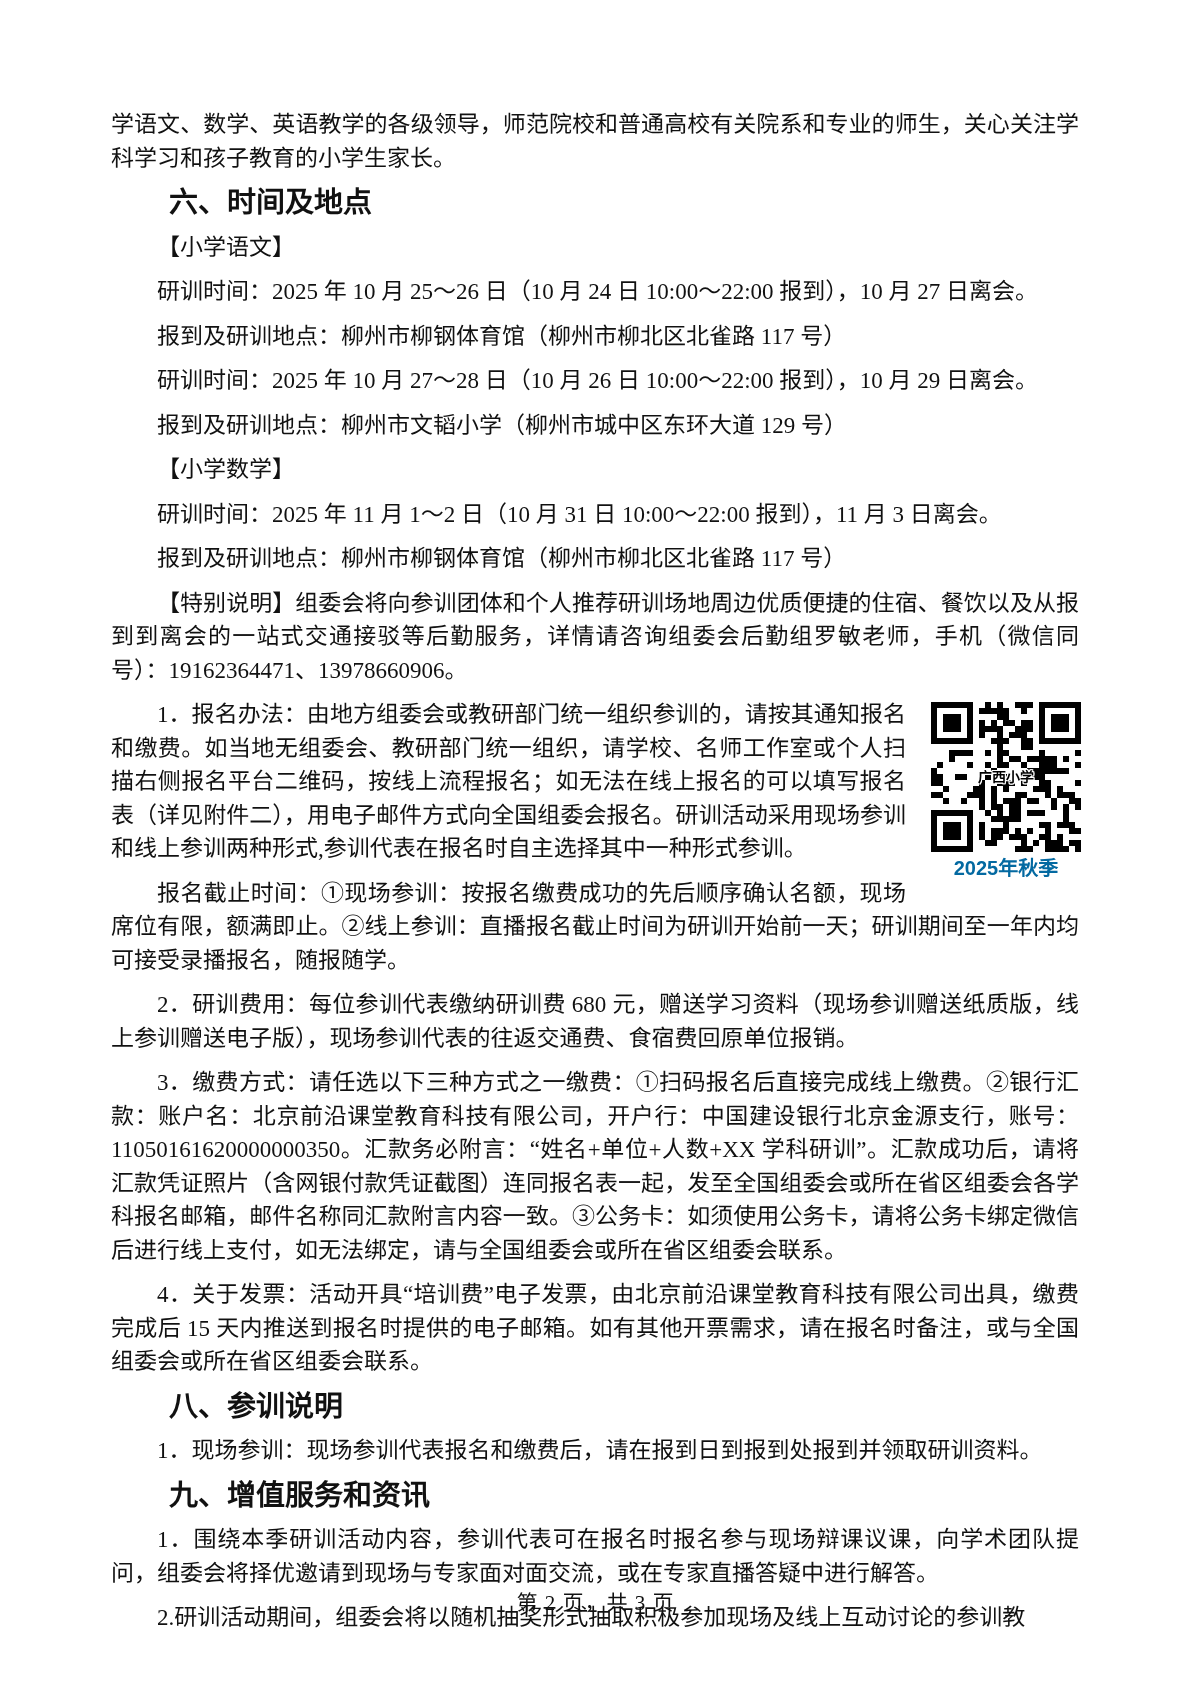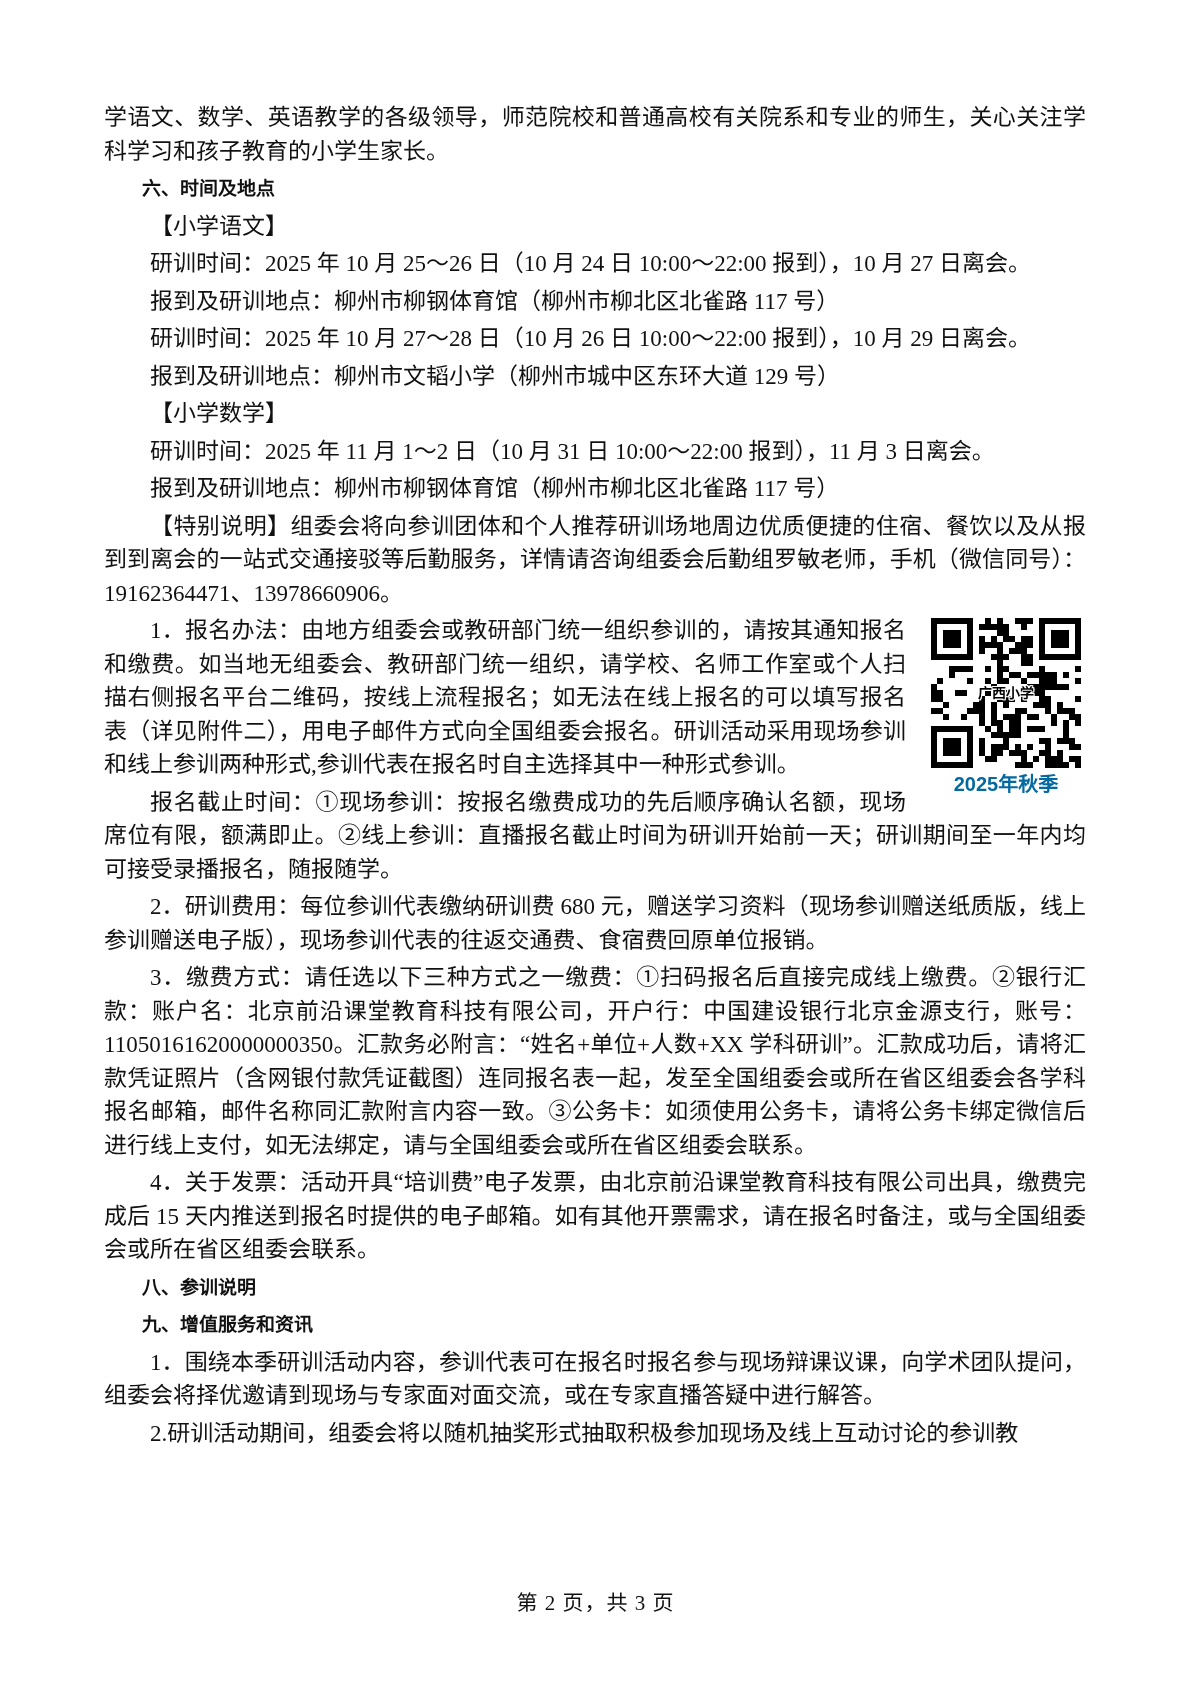--- a/index.html
+++ b/index.html
@@ -10,29 +10,29 @@
     margin: 0 auto;
     background: #ffffff;
     color: #111;
     font-family: "Liberation Serif", "DejaVu Serif", serif;
     font-size: 23px;
     line-height: 33.5px;
     box-sizing: border-box;
     padding: 97px 101px 0 100px;
     overflow: hidden;
   }
-  .body-text p { margin: 4px; text-align: justify; }
+  .body-text p { margin: 11px; text-align: justify; }
   p.indent { text-indent: 2em; }
   p.line { text-indent: 2em; text-align: left; }
   .sec-heading {
     margin: 0;
     text-indent: 2em;
     font-family: "Liberation Sans", "DejaVu Sans", sans-serif;
     font-weight: bold;
-    font-size: 19px;
+    font-size: 29px;
     line-height: 33.5px;
     text-align: left;
   }
   .qr-float {
     float: right;
     width: 168px;
     margin: 4px 0 2px 16px;
     text-align: center;
   }
   .qr-box {
@@ -315,20 +315,21 @@
       </div>
       <p class="indent">1．报名办法：由地方组委会或教研部门统一组织参训的，请按其通知报名和缴费。如当地无组委会、教研部门统一组织，请学校、名师工作室或个人扫描右侧报名平台二维码，按线上流程报名；如无法在线上报名的可以填写报名表（详见附件二），用电子邮件方式向全国组委会报名。研训活动采用现场参训和线上参训两种形式,参训代表在报名时自主选择其中一种形式参训。</p>
       <p class="indent">报名截止时间：①现场参训：按报名缴费成功的先后顺序确认名额，现场席位有限，额满即止。②线上参训：直播报名截止时间为研训开始前一天；研训期间至一年内均可接受录播报名，随报随学。</p>
     </div>
 
     <p class="indent">2．研训费用：每位参训代表缴纳研训费 680 元，赠送学习资料（现场参训赠送纸质版，线上参训赠送电子版），现场参训代表的往返交通费、食宿费回原单位报销。</p>
     <p class="indent">3．缴费方式：请任选以下三种方式之一缴费：①扫码报名后直接完成线上缴费。②银行汇款：账户名：北京前沿课堂教育科技有限公司，开户行：中国建设银行北京金源支行，账号：11050161620000000350。汇款务必附言：“姓名+单位+人数+XX 学科研训”。汇款成功后，请将汇款凭证照片（含网银付款凭证截图）连同报名表一起，发至全国组委会或所在省区组委会各学科报名邮箱，邮件名称同汇款附言内容一致。③公务卡：如须使用公务卡，请将公务卡绑定微信后进行线上支付，如无法绑定，请与全国组委会或所在省区组委会联系。</p>
     <p class="indent">4．关于发票：活动开具“培训费”电子发票，由北京前沿课堂教育科技有限公司出具，缴费完成后 15 天内推送到报名时提供的电子邮箱。如有其他开票需求，请在报名时备注，或与全国组委会或所在省区组委会联系。</p>
 
     <p class="sec-heading">八、参训说明</p>
+    <p class="indent">1．现场参训：现场参训代表报名和缴费后，请在报到日到报到处报到并领取研训资料。</p>
 
     <p class="sec-heading">九、增值服务和资讯</p>
     <p class="indent">1．围绕本季研训活动内容，参训代表可在报名时报名参与现场辩课议课，向学术团队提问，组委会将择优邀请到现场与专家面对面交流，或在专家直播答疑中进行解答。</p>
     <p class="indent">2.研训活动期间，组委会将以随机抽奖形式抽取积极参加现场及线上互动讨论的参训教</p>
 
   </div>
 
   <div class="footer">第 2 页，共 3 页</div>
 </div>
 

